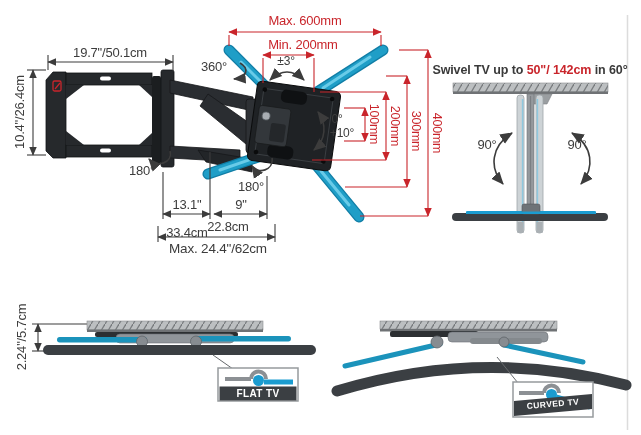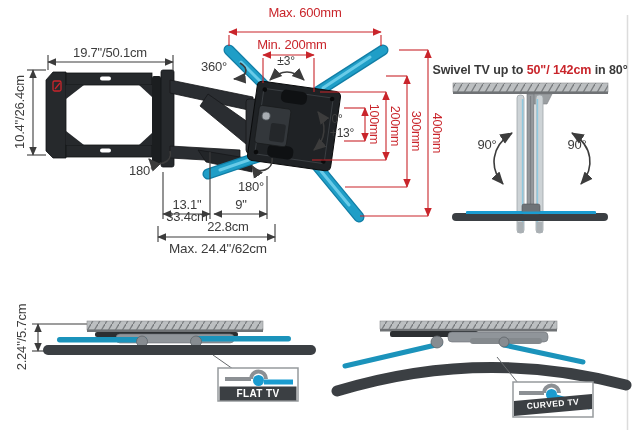--- a/index.html
+++ b/index.html
@@ -220,37 +220,37 @@
       </g>
       <polygon points="514,401 592,394 592,409 514,416" fill="#3b3f43"></polygon>
     </g>
   </g>
 </svg>
 
 <div class="lbl" style="left:110px;top:52px">19.7"/50.1cm</div>
 <div class="lbl rot-ccw" style="left:19px;top:112px">10.4"/26.4cm</div>
 <div class="lbl" style="left:214px;top:66px">360°</div>
 <div class="lbl small" style="left:286px;top:61px">±3°</div>
-<div class="lbl red" style="left:305px;top:12px">Max. 600mm</div>
-<div class="lbl red" style="left:292px;top:44px">Min. 200mm</div>
+<div class="lbl red" style="left:305px;top:20px">Max. 600mm</div>
+<div class="lbl red" style="left:303px;top:44px">Min. 200mm</div>
 <div class="lbl small" style="left:337px;top:119px">0°</div>
-<div class="lbl small" style="left:342px;top:133px">+13°</div>
+<div class="lbl small" style="left:342px;top:133px">+10°</div>
 <div class="lbl red rot-cw" style="left:374px;top:124px;font-size:12.5px">100mm</div>
 <div class="lbl red rot-cw" style="left:395px;top:126px;font-size:12.5px">200mm</div>
 <div class="lbl red rot-cw" style="left:416px;top:131px;font-size:12.5px">300mm</div>
 <div class="lbl red rot-cw" style="left:437px;top:133px;font-size:12.5px">400mm</div>
 <div class="lbl" style="left:142px;top:170px">180°</div>
 <div class="lbl" style="left:251px;top:186px">180°</div>
 <div class="lbl" style="left:187px;top:204px">13.1"</div>
 <div class="lbl" style="left:241px;top:204px">9"</div>
-<div class="lbl" style="left:187px;top:216px">33.4cm</div>
+<div class="lbl" style="left:187px;top:232px">33.4cm</div>
 <div class="lbl" style="left:228px;top:226px">22.8cm</div>
 <div class="lbl" style="left:218px;top:249px;font-size:13.5px">Max. 24.4"/62cm</div>
 
-<div class="lbl title" style="left:530px;top:70px"><span>Swivel TV up to </span><span class="hl">50"/ 142cm</span><span> in 80°</span></div>
+<div class="lbl title" style="left:530px;top:70px"><span>Swivel TV up to </span><span class="hl">50"/ 142cm</span><span> in 60°</span></div>
 <div class="lbl" style="left:487px;top:144px">90°</div>
 <div class="lbl" style="left:577px;top:144px">90°</div>
 
 <div class="lbl rot-ccw" style="left:21px;top:337px">2.24"/5.7cm</div>
 <div class="lbl band" style="left:258px;top:394px">FLAT TV</div>
 <div class="lbl band tilt" style="left:553px;top:404px">CURVED TV</div>
 
 </div>
 
 </body></html>

